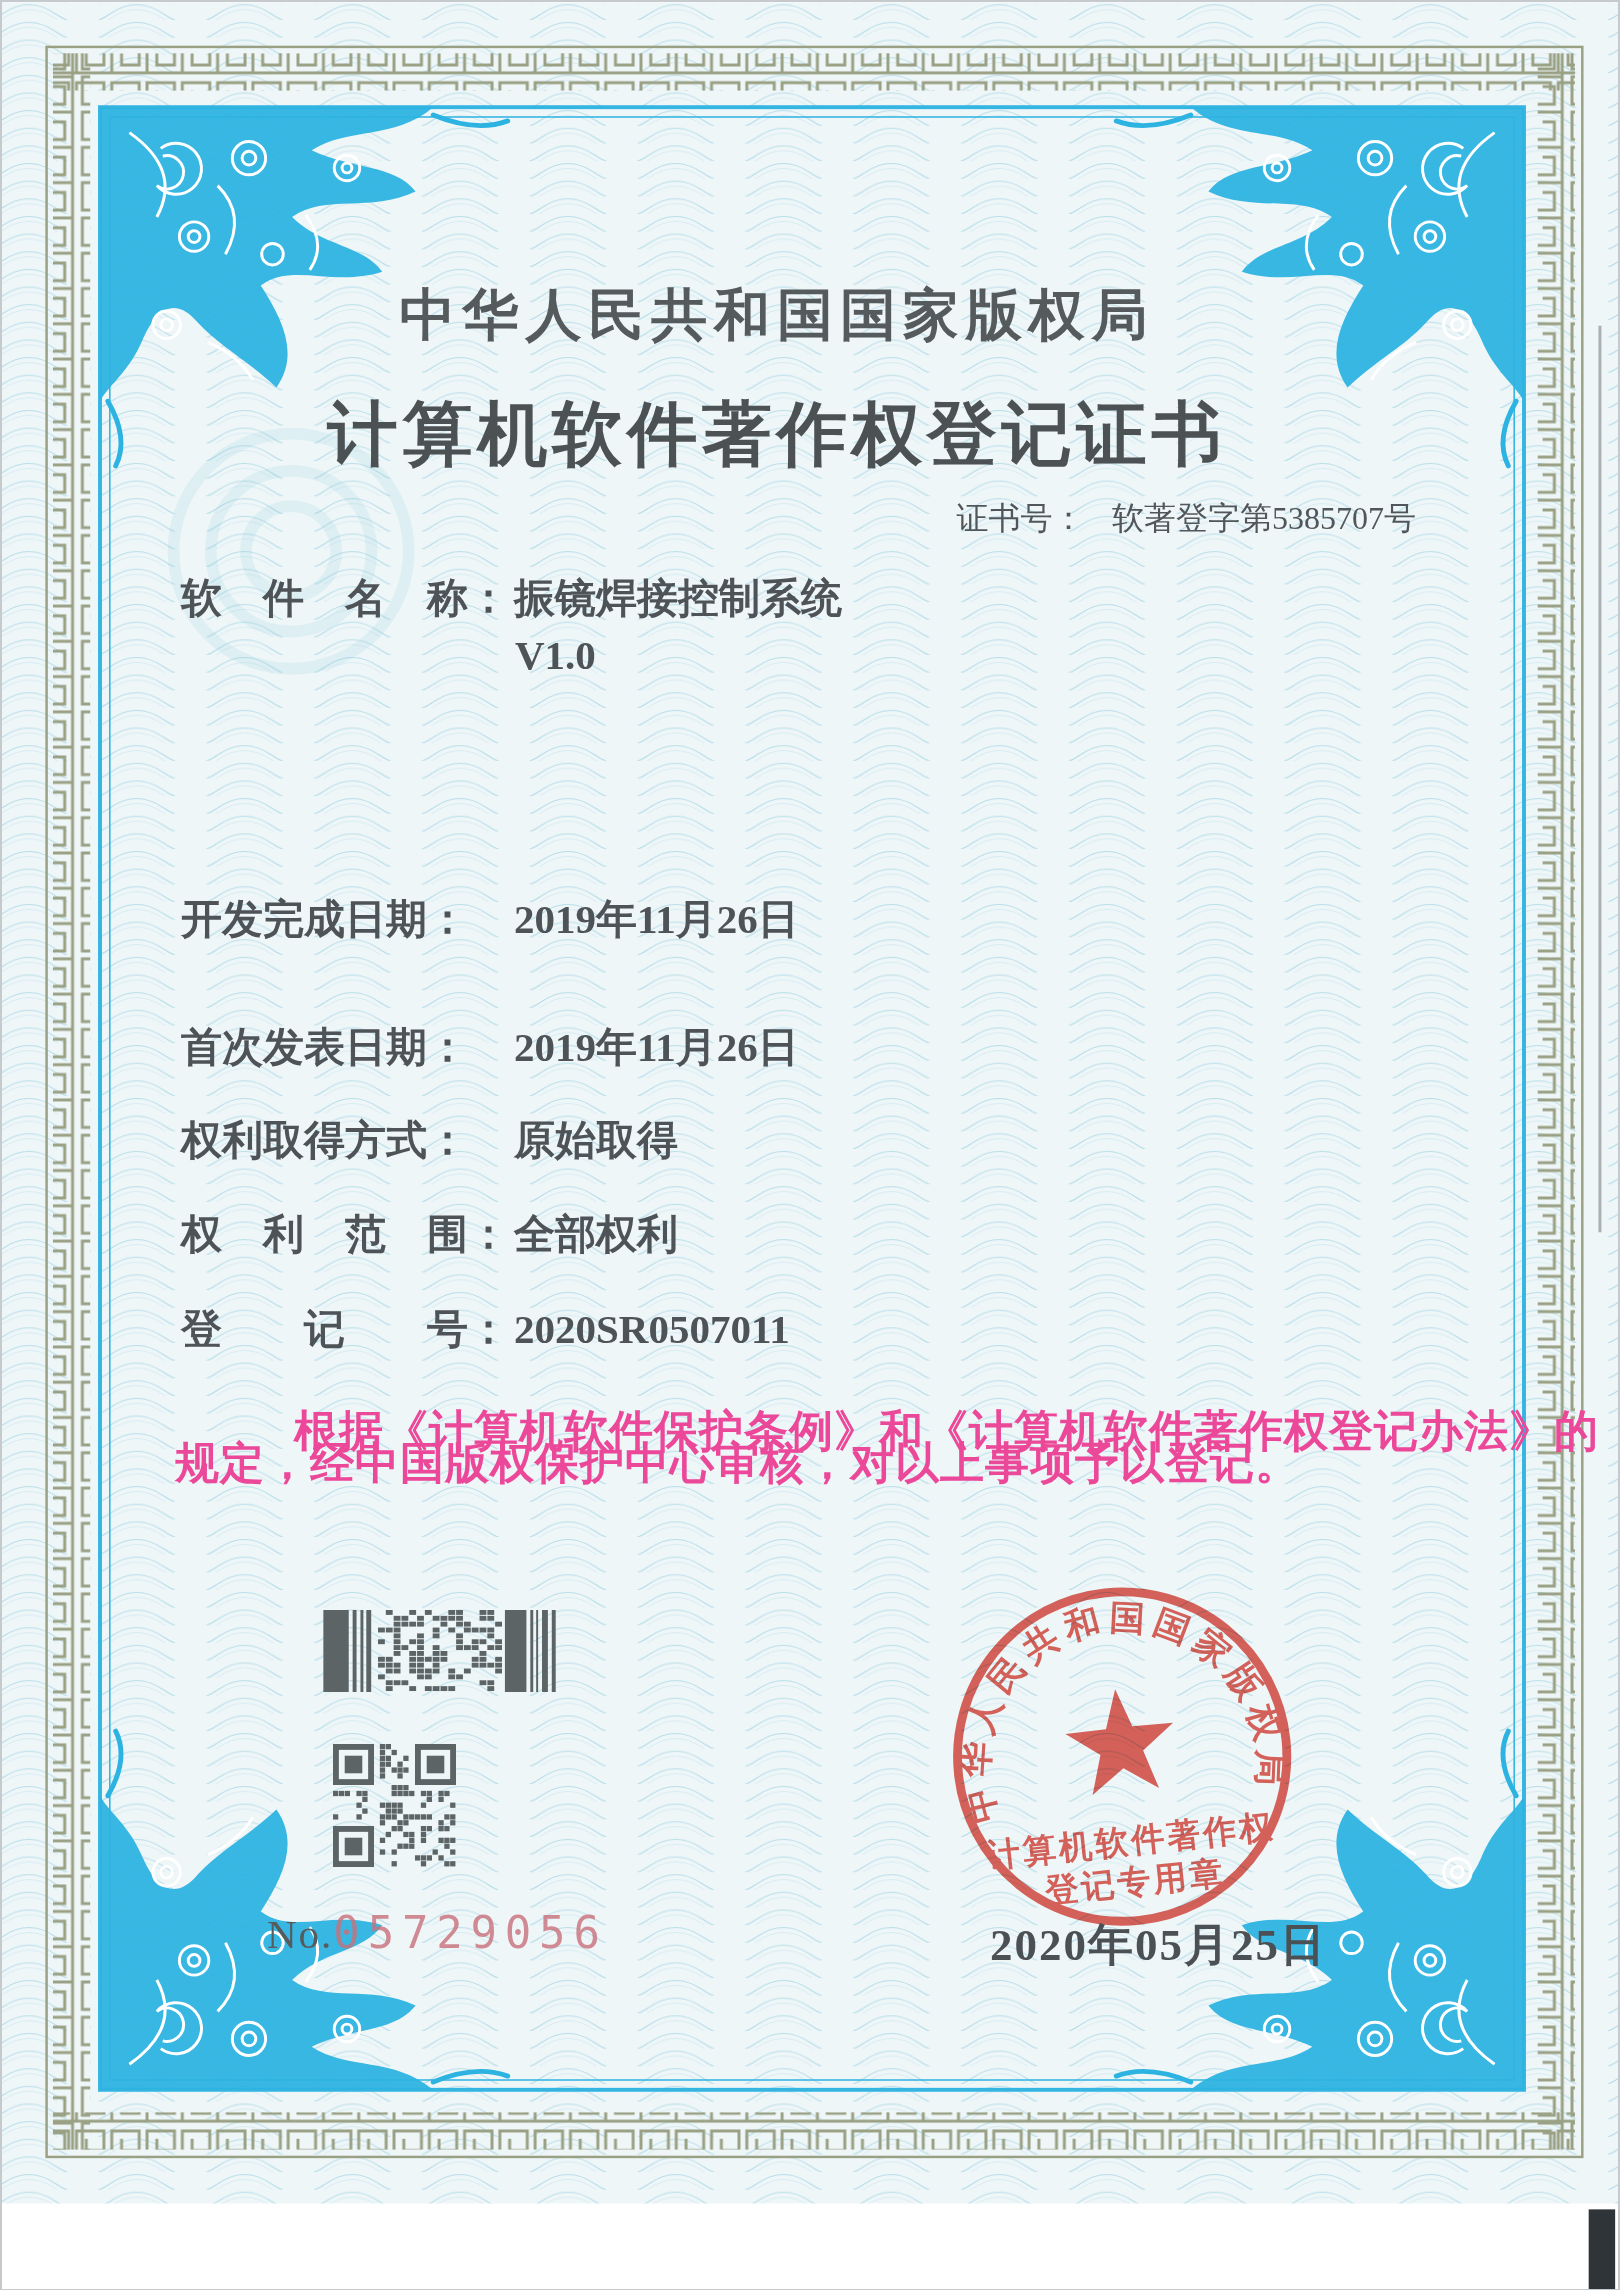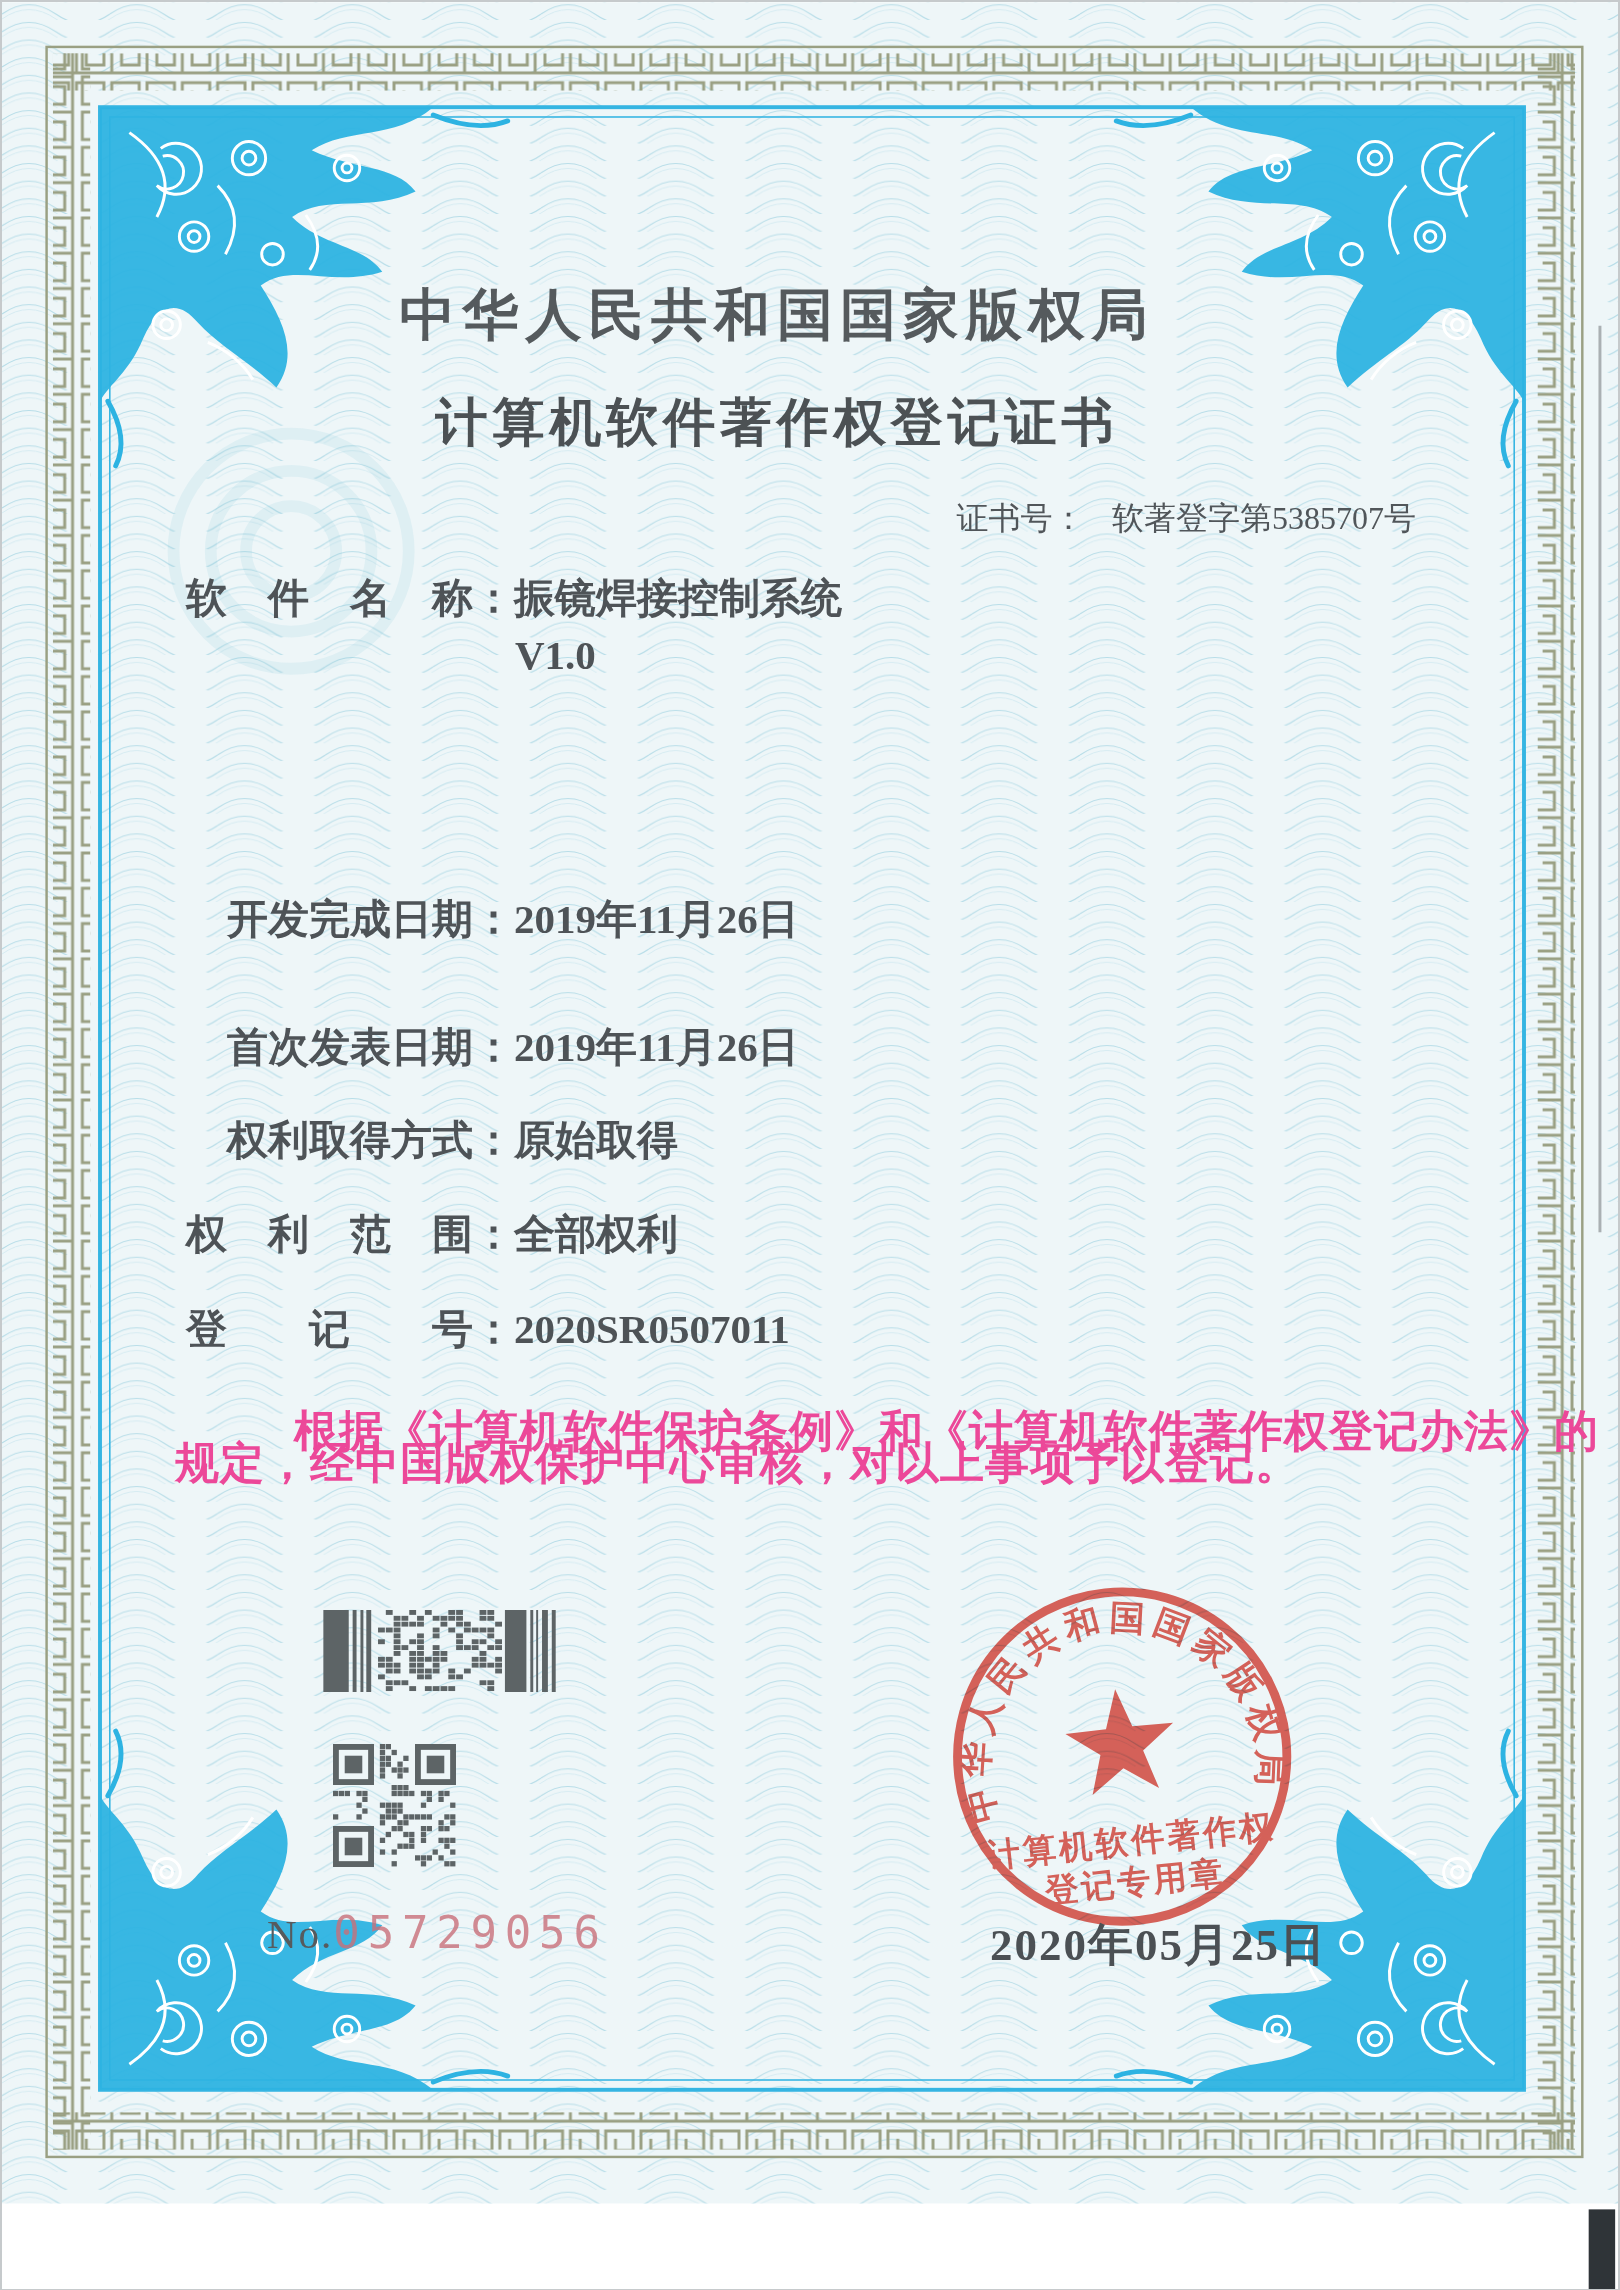--- a/index.html
+++ b/index.html
@@ -13,25 +13,25 @@
     box-sizing:border-box;
     border:2px solid #c6cacc;
   }
   .abs{position:absolute;}
   svg{display:block;}
   .bg-svg{position:absolute;left:0;top:0;}
   .seal-svg{position:absolute;left:0;top:0;mix-blend-mode:multiply;pointer-events:none;}
   .text-layer{position:absolute;left:0;top:0;width:1620px;height:2291px;}
   .centerband{position:absolute;left:62px;width:1426px;text-align:center;}
   .authority{top:276px;font-size:56px;letter-spacing:6.9px;font-weight:600;color:#555a5d;}
-  .cert-title{top:386px;font-size:52px;letter-spacing:4.9px;font-weight:700;color:#4c5154;}
+  .cert-title{top:386px;font-size:70px;letter-spacing:4.9px;font-weight:700;color:#4c5154;}
   .certno{position:absolute;top:495px;right:206px;font-size:32px;font-weight:400;color:#51565a;}
   .certno .gap{display:inline-block;width:27.4px;}
   .field-row{position:absolute;left:179px;font-size:41px;font-weight:700;line-height:1;white-space:nowrap;color:#4e5357;}
-  .field-label{display:inline-block;width:333px;text-align:right;}
+  .field-label{display:inline-block;width:333px;}
   .v2line{position:absolute;left:513px;font-size:41px;font-weight:700;line-height:1;}
   .statement{position:absolute;font-size:44px;font-weight:600;line-height:1;letter-spacing:1px;color:#ec4899;white-space:nowrap;}
   .serial{position:absolute;left:265px;top:1909px;font-size:41px;line-height:1;color:#565b5e;}
   .serial .no-label{font-weight:500;letter-spacing:2px;text-align:right;}
   .serial .no-value{font-family:"DejaVu Sans Mono","Liberation Mono",monospace;
     color:#c9707a;opacity:.8;font-size:44px;letter-spacing:7.8px;}
   .issue-date{position:absolute;left:988px;top:1921px;font-size:45px;font-weight:700;letter-spacing:2px;line-height:1;color:#4b5054;}
   .codebox{position:absolute;}
 </style>
 </head>

